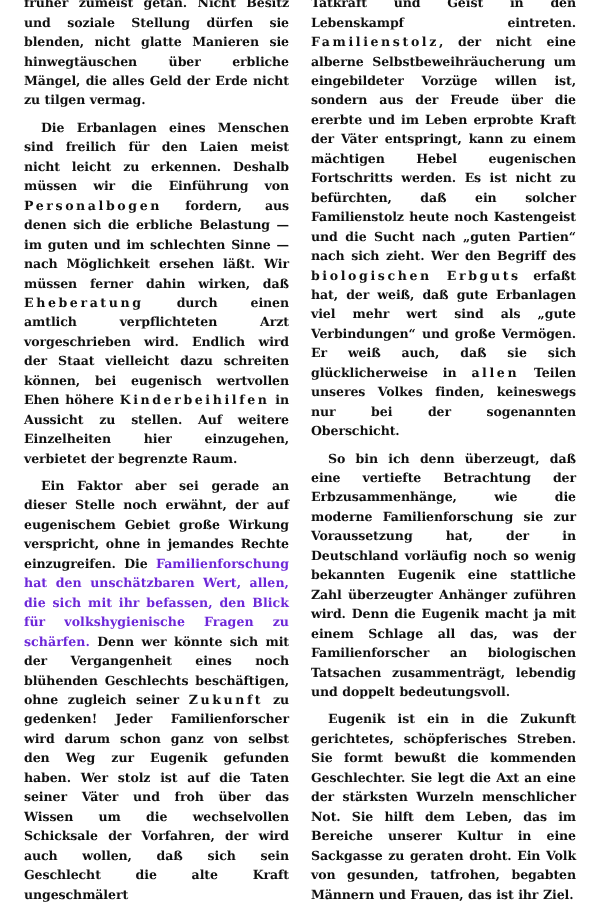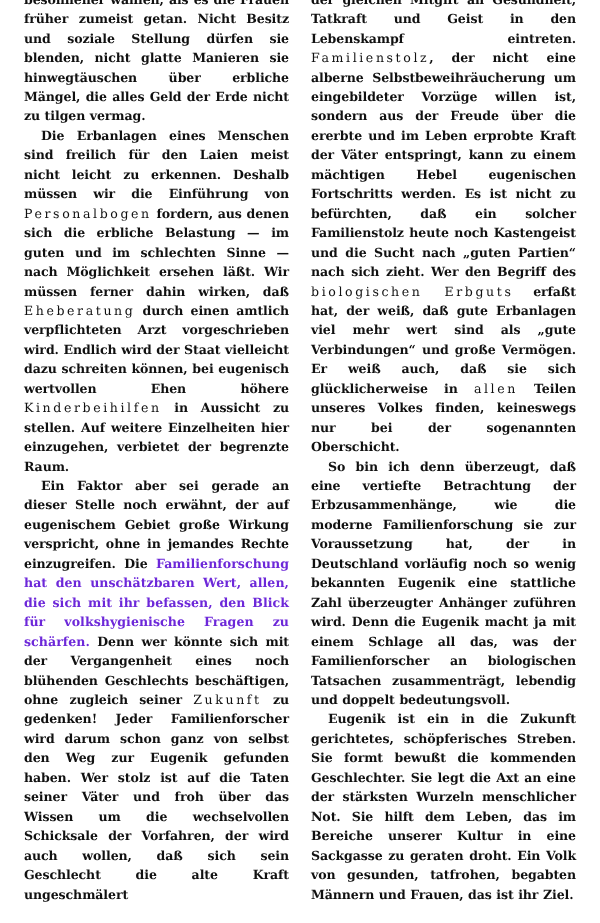--- a/index.html
+++ b/index.html
@@ -67,30 +67,30 @@
     font-size: 12.55px;
     line-height: 19.45px;
     letter-spacing: -0.1px;
     word-spacing: 0.3px;
     font-weight: 700;
     color: #111111;
     -webkit-font-smoothing: none;
     text-rendering: geometricPrecision;
     hyphens: manual;
   }
-  p.para + p.para { margin-top: 0; }
+  p.para + p.para { margin-top: 8px; }
   p.para.indent { text-indent: 17px; }
 
   
   p.para { text-align-last: left; }
 
   
   .sp {
     letter-spacing: 2.6px;
-    font-weight: 400;
+    font-weight: 700;
   }
   
   .bold {
     font-weight: 900;
     letter-spacing: 0.05px;
     color: #6d28d9;
   }
 
   
   .paper-tone {

